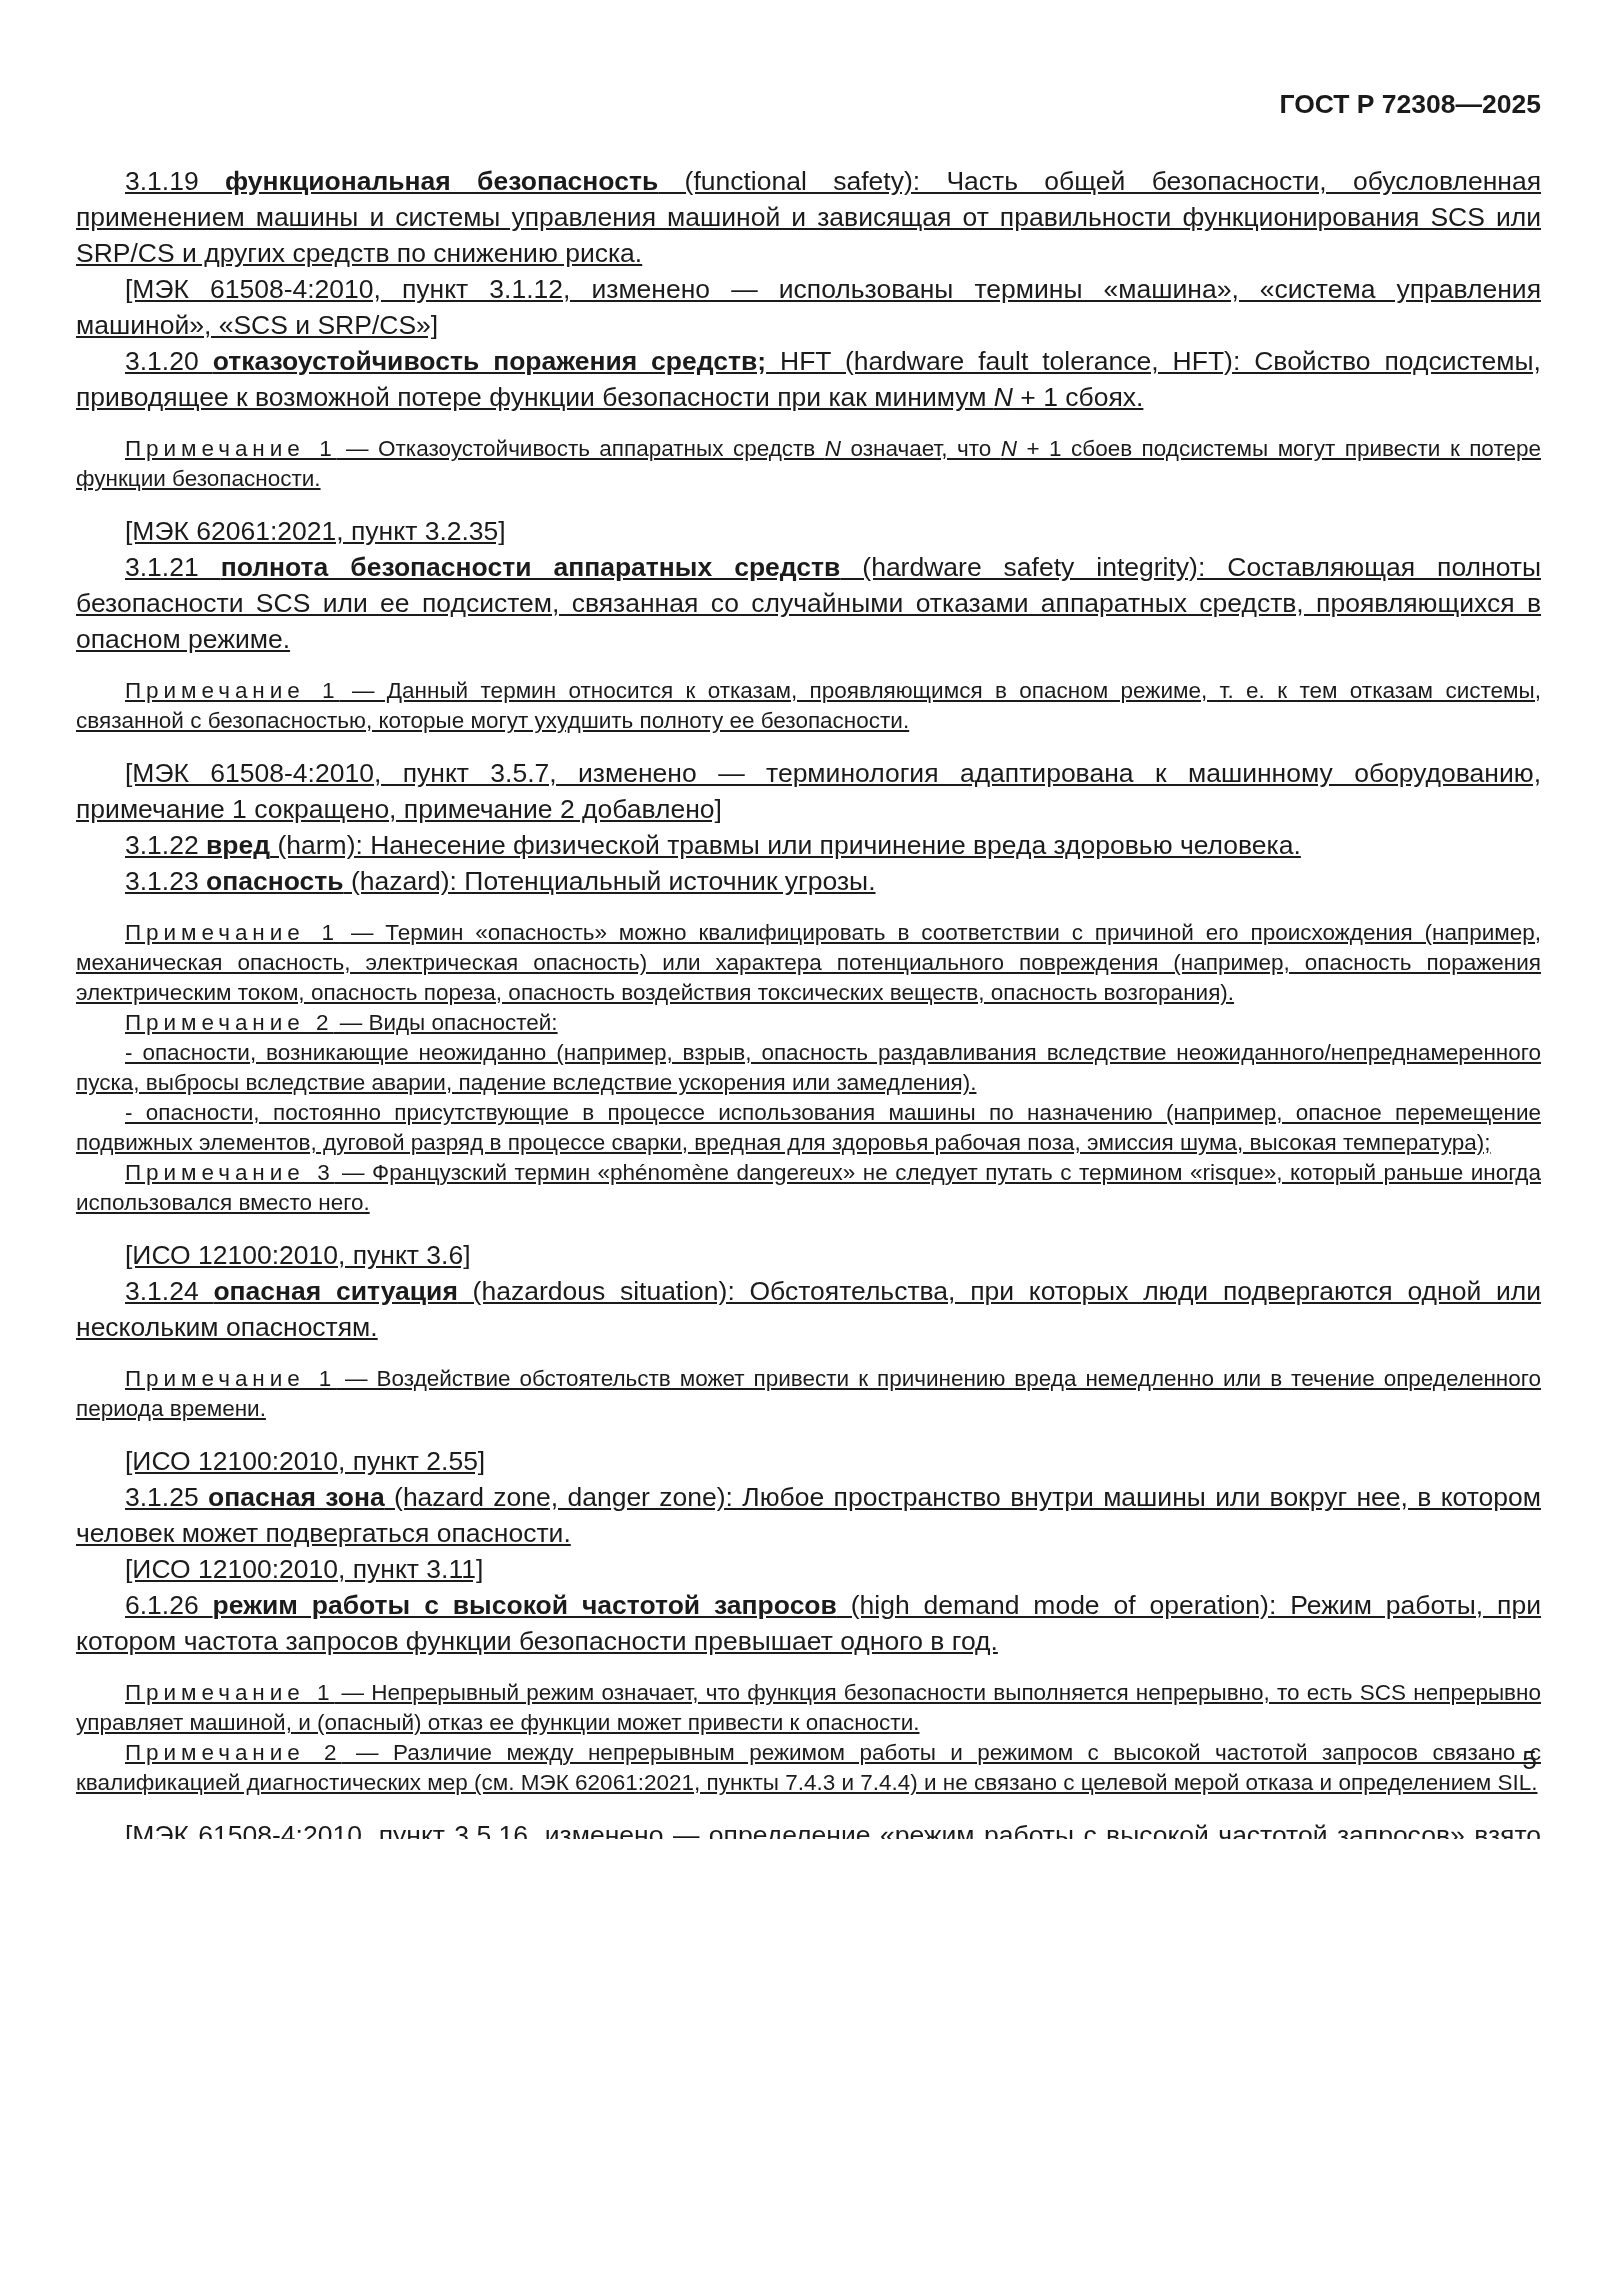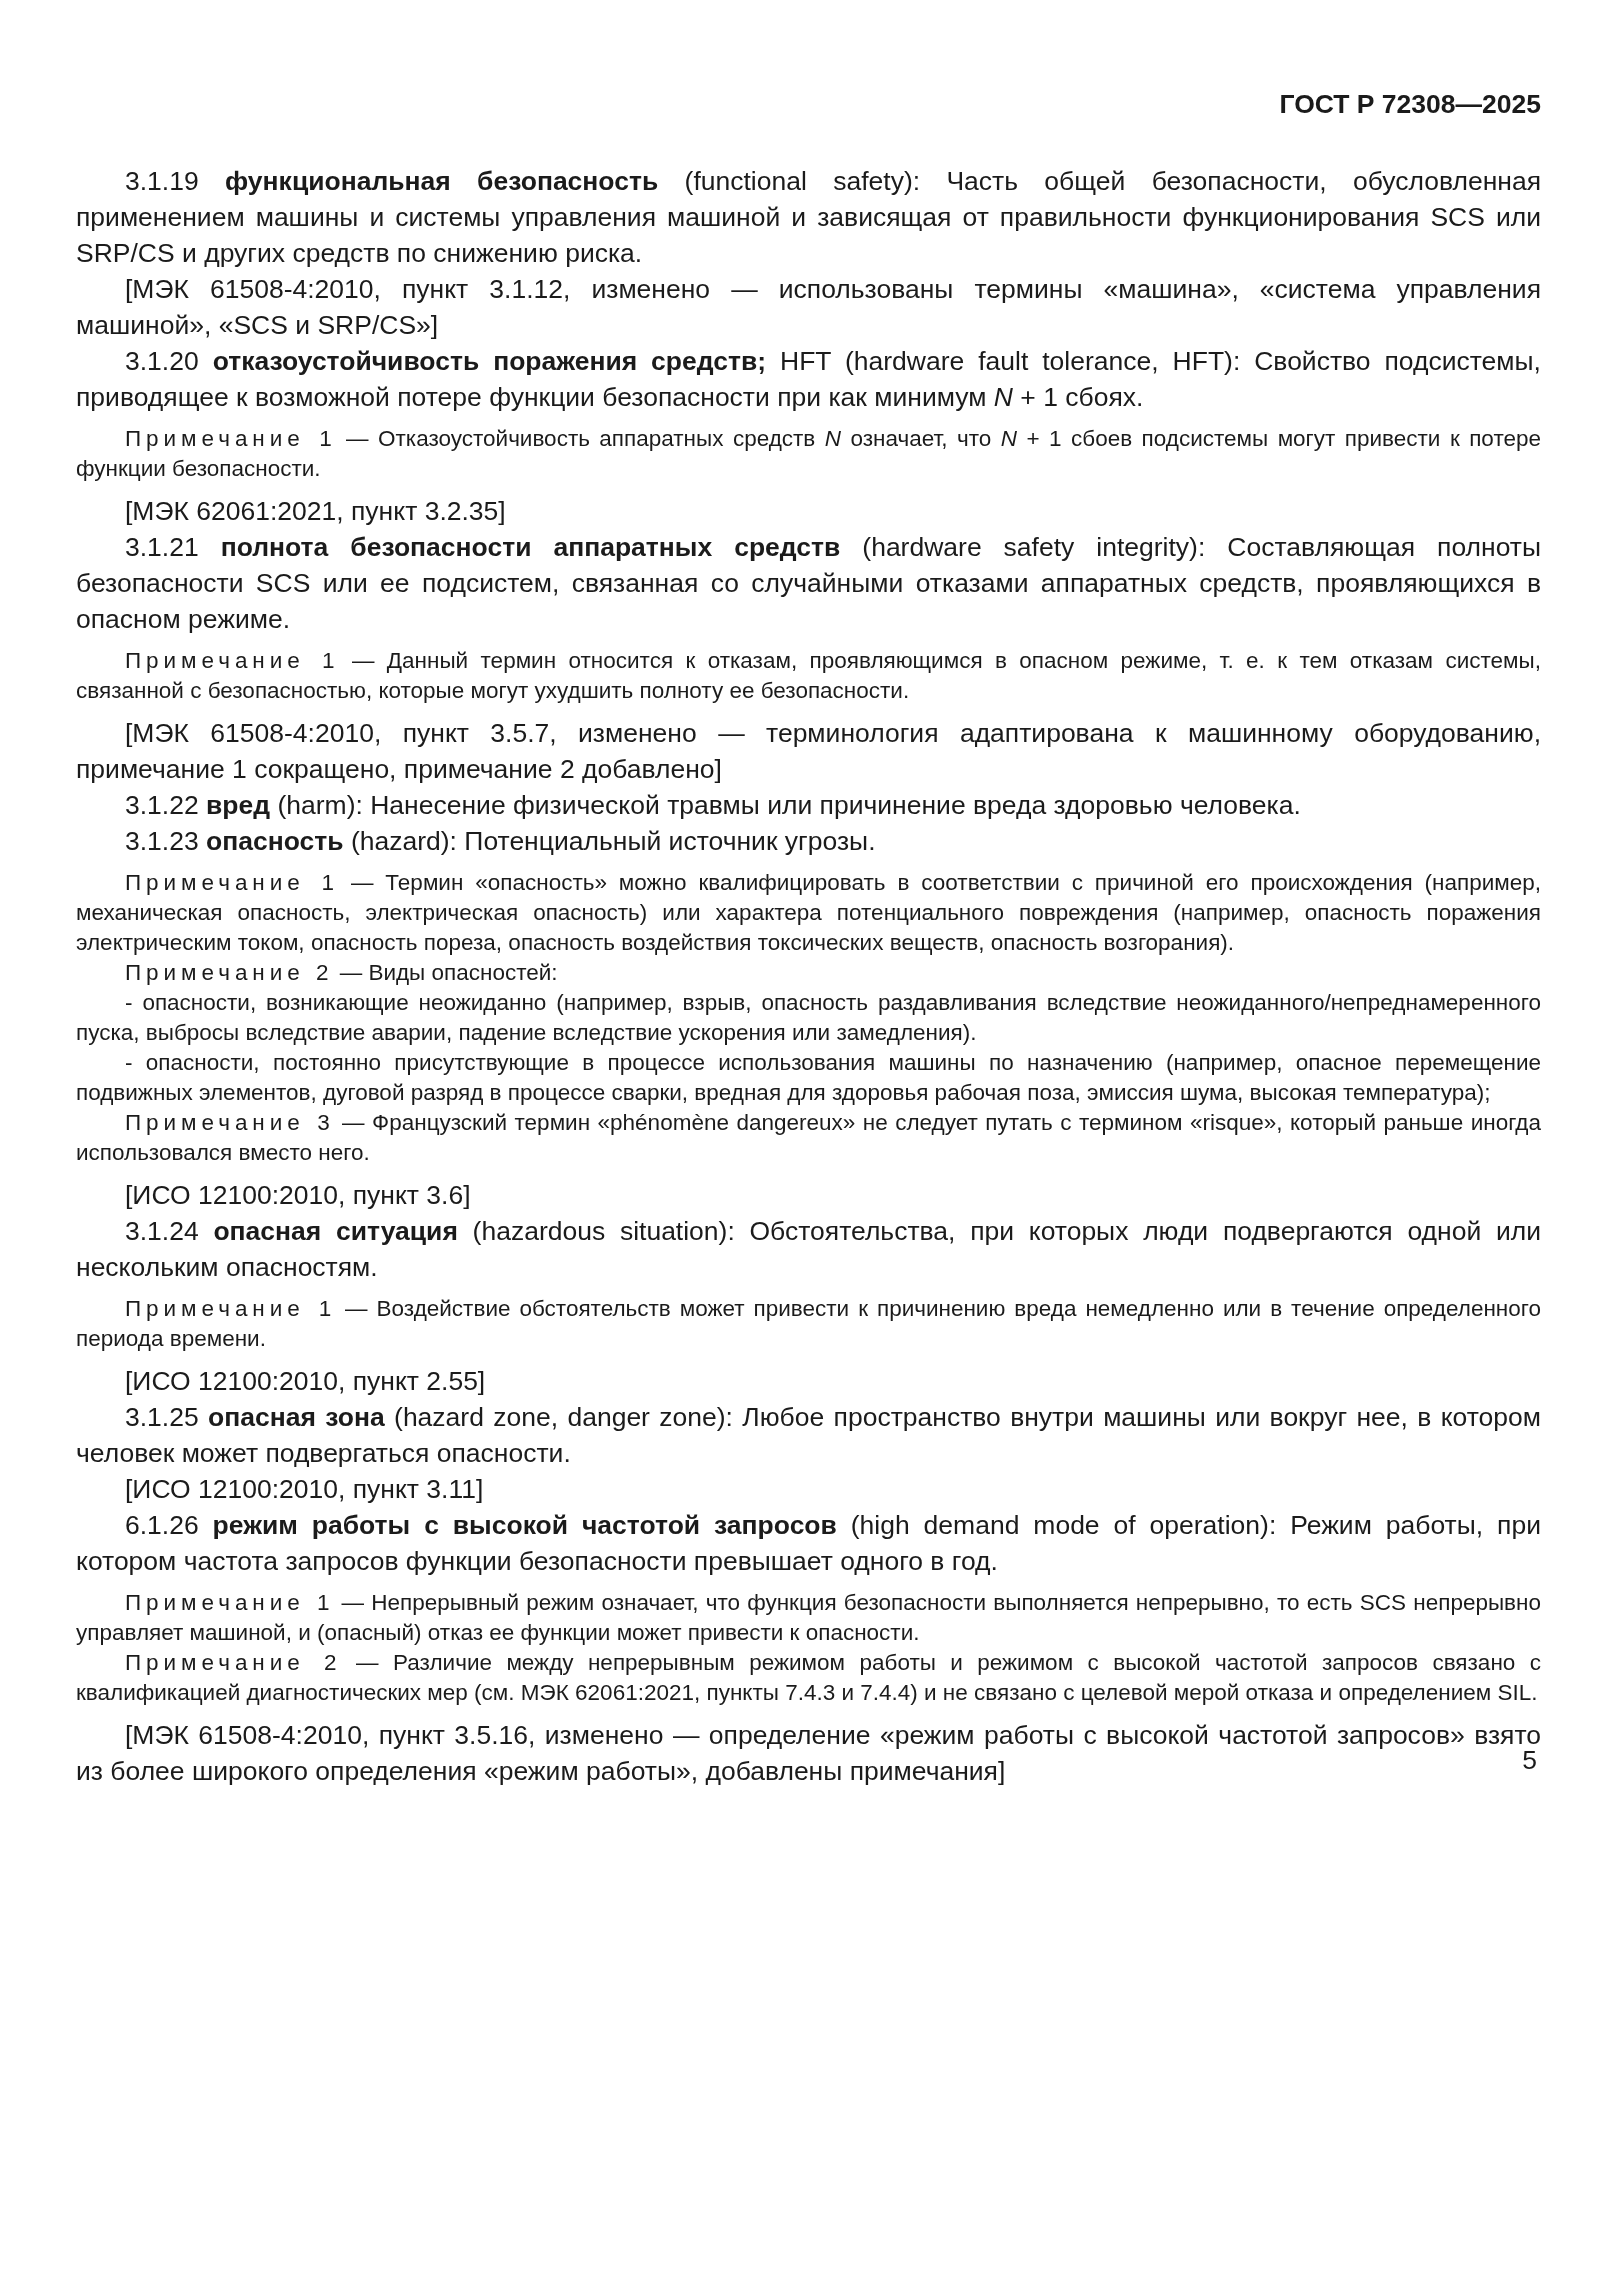--- a/index.html
+++ b/index.html
@@ -20,37 +20,38 @@
   }
   .doc-header {
     text-align: right;
     font-size: 26.5px;
     line-height: 36px;
     font-weight: 700;
     margin-bottom: 41px;
   }
   .doc-body {
     text-align: justify;
+    text-decoration: underline;
   }
   .para {
     margin: 0;
     text-align: justify;
     text-indent: 49px;
     hyphens: auto;
   }
   .para.term, .para.source {
     font-size: 26.5px;
     line-height: 36px;
   }
   .para.note, .para.note-item {
     font-size: 22.5px;
     line-height: 30px;
   }
   .para.gap {
-    margin-top: 9px;
+    margin-top: 19px;
   }
   .run-b { font-weight: 700; }
   .run-i { font-style: italic; }
   .run-n { letter-spacing: 0.22em; }
   .page-number {
     position: absolute;
     right: 84px;
     bottom: 61px;
     font-size: 26.5px;
     line-height: 36px;

